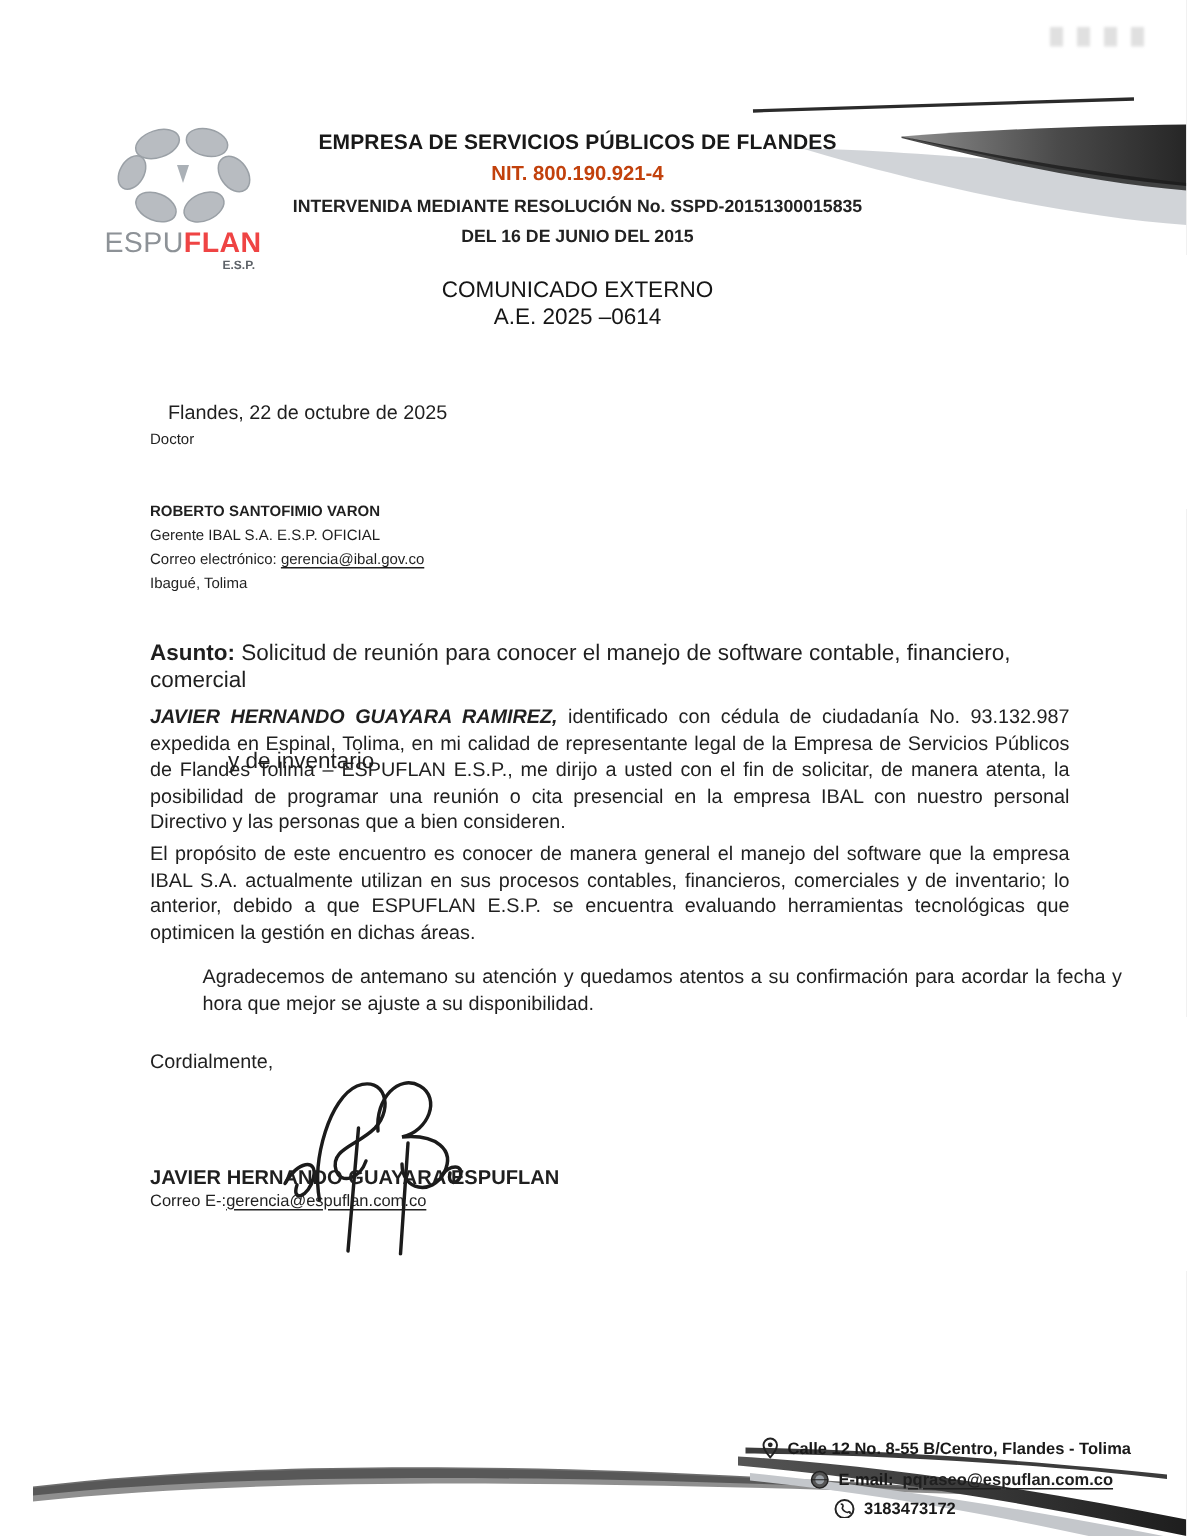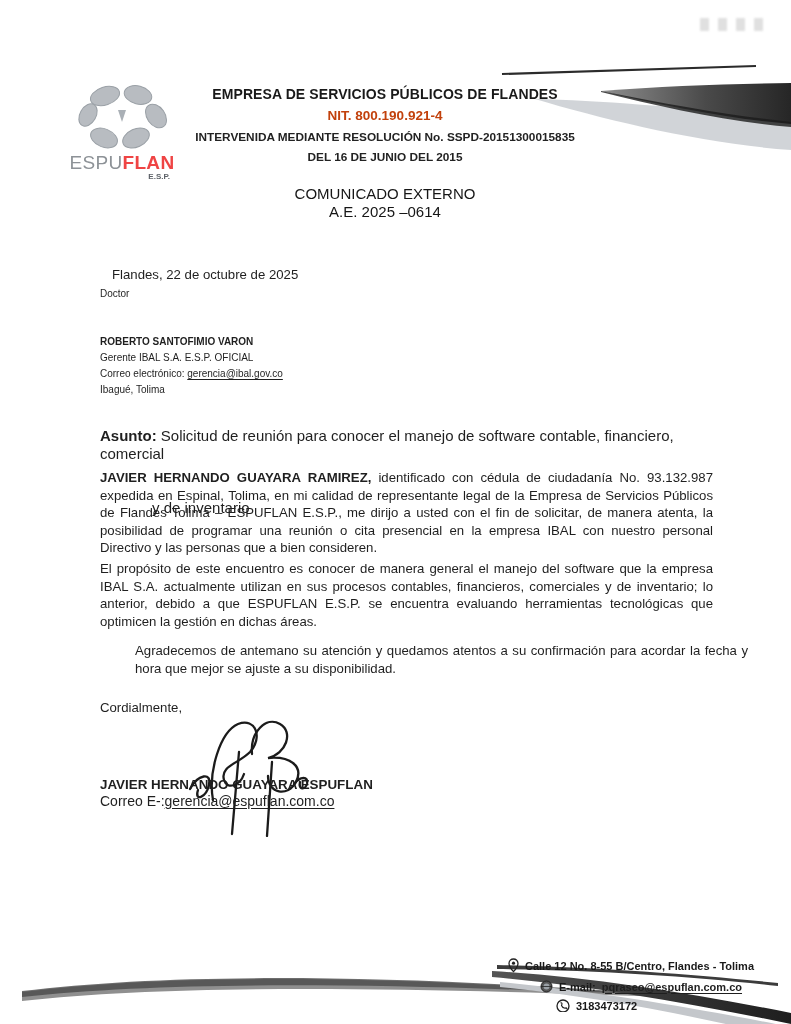--- a/index.html
+++ b/index.html
@@ -31,23 +31,23 @@
   .subject{left:100px;top:391px;width:620px;font-size:15px;line-height:18px;white-space:pre-wrap;}
   .subject .lbl{font-weight:bold;}
   .subject .line2{padding-left:52px;}
   .para{left:100px;width:613px;font-size:13.2px;line-height:17.6px;text-align:justify;}
   .p1{top:469px;}
   .p2{top:560px;}
   .p3{top:642px;margin-left:35px;}
   .closing{left:100px;top:700px;font-size:13.2px;}
   .signer{left:100px;top:777px;font-size:13.2px;line-height:15.5px;}
   .signer .name{font-weight:bold;font-size:13.4px;}
-  .signer .mail-row{margin-top:1px;font-size:14px;}
+  .signer .mail-row{margin-top:1px;font-size:11px;}
   a.mail{color:#1f1f1f;text-decoration:underline;text-underline-offset:2px;}
-  .bold-lead{font-weight:bold;}
+  .bold-lead{font-weight:bold;font-style:italic;}
   
   .f-row{position:absolute;display:flex;align-items:center;gap:6px;
     font-size:11px;font-weight:bold;color:#191919;}
   .f-row1{top:958px;left:508px;}
   .f-row2{top:980px;left:540px;}
   .f-row3{top:999px;left:556px;height:13px;overflow:hidden;}
   .f-ico{flex:0 0 auto;display:inline-flex;}
   
   .corner-smudge{left:700px;top:18px;width:72px;height:13px;opacity:.45;filter:blur(1px);
     background:repeating-linear-gradient(90deg,#bbb 0 9px,transparent 9px 18px);}

